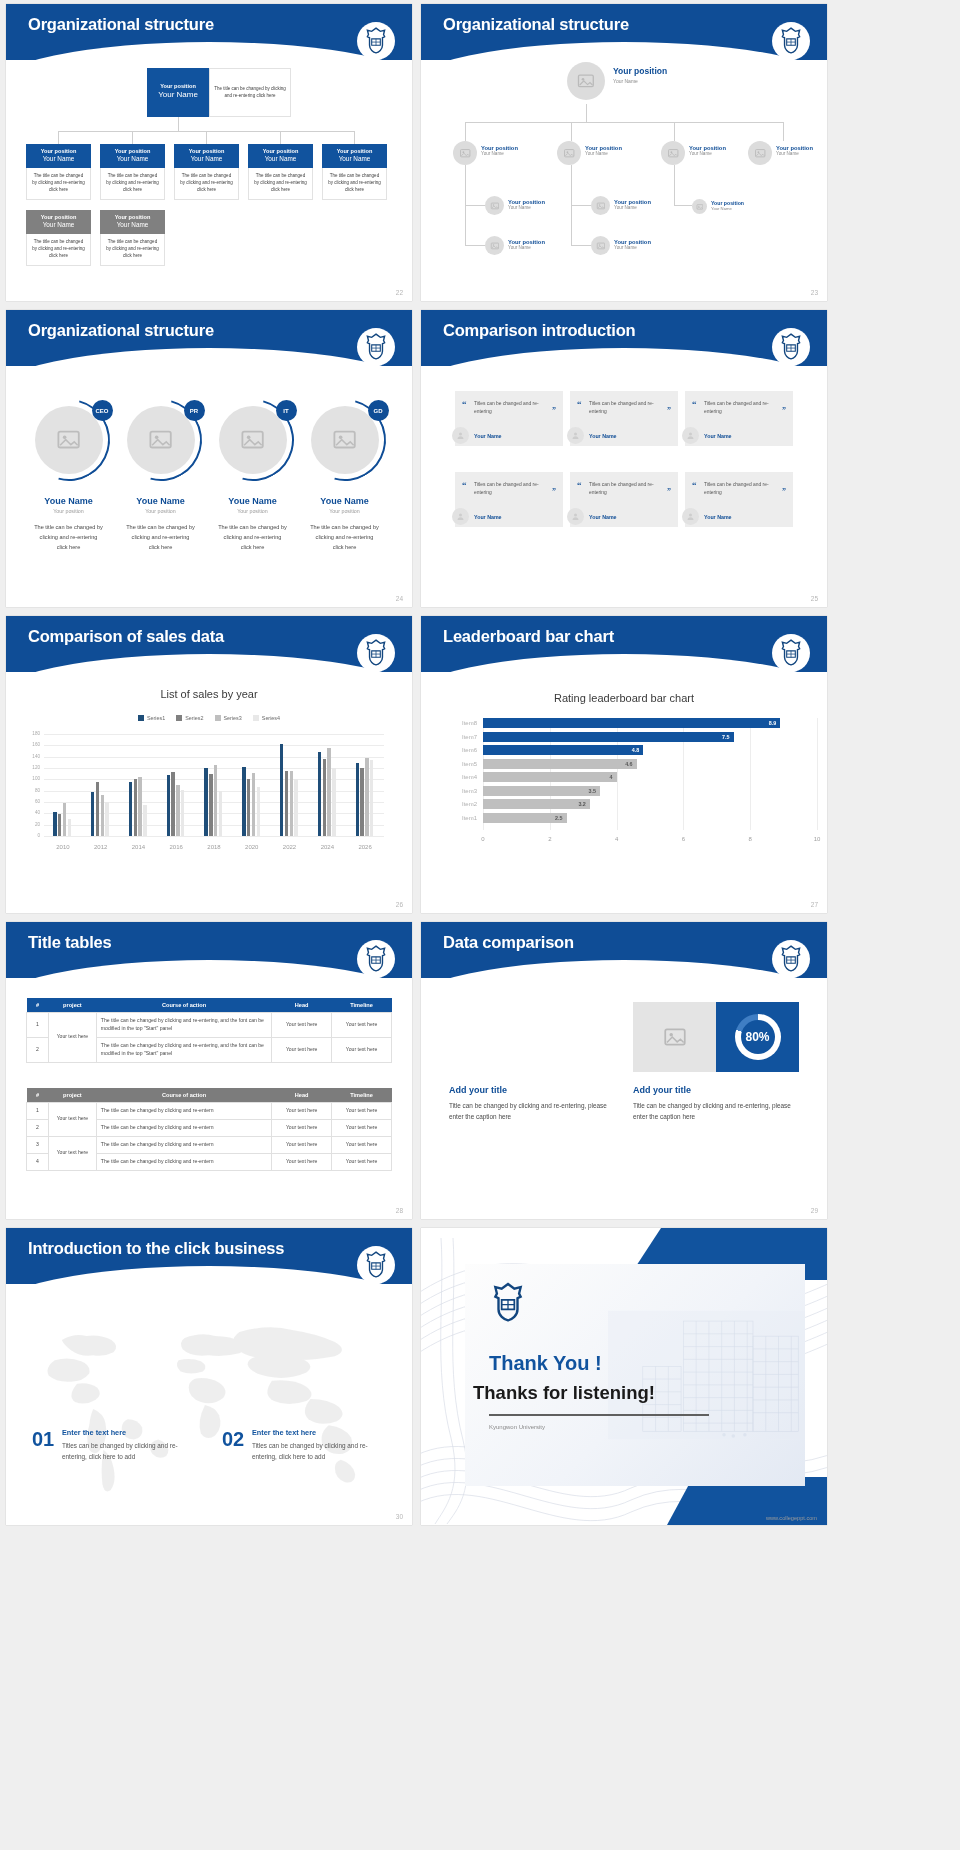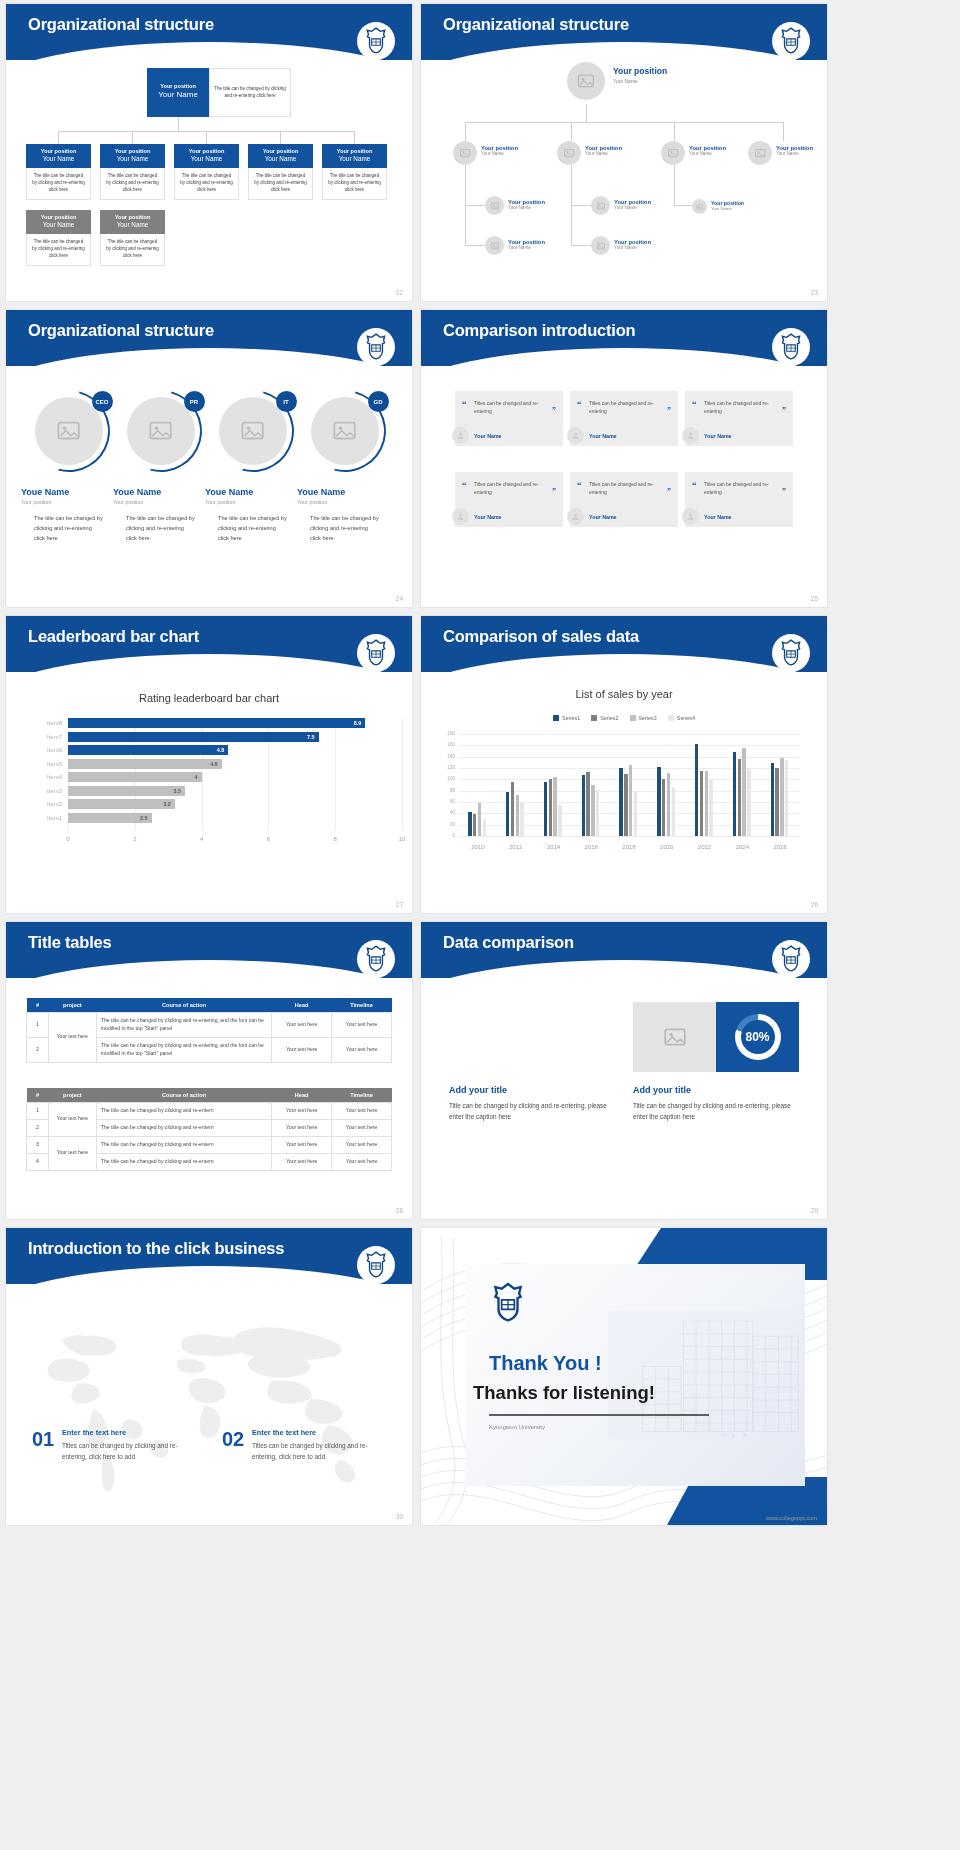--- a/index.html
+++ b/index.html
@@ -33,21 +33,21 @@
 
   
   .av { border-radius:50%; background:#dcdcdc; display:flex; align-items:center; justify-content:center;
         position:absolute; }
   .av svg { width:52%; height:52%; opacity:.5; }
   .nd { position:absolute; font-size:5.6px; }
   .nd .p { color:#0f4d96; font-weight:bold; font-size:5.8px; }
   .nd .n { color:#8a8a8a; font-size:4.6px; }
 
   
-  .pcard { position:absolute; top:87px; width:95px; }
+  .pcard { position:absolute; top:96px; width:95px; text-align:center; }
   .pring { width:68px; height:68px; border-radius:50%; background:#e2e2e2; margin:0 auto; position:relative;
            display:flex; align-items:center; justify-content:center; }
   .pring svg { width:40%; height:40%; opacity:.5; }
   .pring::before{ content:""; position:absolute; inset:-7px; border-radius:50%;
                   border:2.5px solid #0f4d96; border-top-color:transparent; border-left-color:transparent;
                   transform:rotate(-30deg); }
   .badge { position:absolute; top:-6px; right:-10px; background:#0f4d96; color:#fff; font-size:6px;
            font-weight:bold; border-radius:50%; width:21px; height:21px; display:flex;
            align-items:center; justify-content:center; }
   .pname { margin-top:22px; font-size:9px; color:#0f4d96; font-weight:bold; }
@@ -497,80 +497,20 @@
       <div class="qn">Your Name</div>
     </div>
     <div class="qav" style="left:261px;top:198px;">
         <svg viewBox="0 0 24 24">
           <circle cx="12" cy="8" r="4" fill="#b5b5b5"></circle>
           <path d="M4 21c0-4.5 3.6-7 8-7s8 2.5 8 7z" fill="#b5b5b5"></path>
         </svg>
       </div>
 
     <div class="pno">25</div>
-  </div>
-
-  <div class="slide">
-    <div class="hdr"></div>
-    <div class="hdr-t">Leaderboard bar chart</div>
-    <div class="crest">
-      <svg viewBox="0 0 24 26">
-          <path d="M12 1l4 3 4-1-1 4 1 2-2 1v7c0 4-3.5 6.5-6 7-2.5-.5-6-3-6-7V10L4 9l1-2-1-4 4 1z" fill="none" stroke="#12467f" stroke-width="1.3"></path>
-          <path d="M8 11h8v6H8z" fill="none" stroke="#12467f" stroke-width="1"></path>
-          <path d="M12 11v6M8 14h8" stroke="#12467f" stroke-width=".7"></path>
-        </svg>
-    </div>
-    <div class="ctitle" style="top:76px;">Rating leaderboard bar chart</div>
-    <div id="lb-plot" style="position:absolute;left:0;top:102px;width:406px;height:140px;">
-        <div style="position: absolute; top: 0px; width: 1px; height: 112px; background: rgb(237, 237, 237); left: 62px;"></div>
-        <div style="position: absolute; font-size: 6px; color: rgb(160, 160, 160); text-align: center; width: 20px; left: 52px; top: 118px;">0</div>
-        <div style="position: absolute; top: 0px; width: 1px; height: 112px; background: rgb(237, 237, 237); left: 128.8px;"></div>
-        <div style="position: absolute; font-size: 6px; color: rgb(160, 160, 160); text-align: center; width: 20px; left: 118.8px; top: 118px;">2</div>
-        <div style="position: absolute; top: 0px; width: 1px; height: 112px; background: rgb(237, 237, 237); left: 195.6px;"></div>
-        <div style="position: absolute; font-size: 6px; color: rgb(160, 160, 160); text-align: center; width: 20px; left: 185.6px; top: 118px;">4</div>
-        <div style="position: absolute; top: 0px; width: 1px; height: 112px; background: rgb(237, 237, 237); left: 262.4px;"></div>
-        <div style="position: absolute; font-size: 6px; color: rgb(160, 160, 160); text-align: center; width: 20px; left: 252.4px; top: 118px;">6</div>
-        <div style="position: absolute; top: 0px; width: 1px; height: 112px; background: rgb(237, 237, 237); left: 329.2px;"></div>
-        <div style="position: absolute; font-size: 6px; color: rgb(160, 160, 160); text-align: center; width: 20px; left: 319.2px; top: 118px;">8</div>
-        <div style="position: absolute; top: 0px; width: 1px; height: 112px; background: rgb(237, 237, 237); left: 396px;"></div>
-        <div style="position: absolute; font-size: 6px; color: rgb(160, 160, 160); text-align: center; width: 20px; left: 386px; top: 118px;">10</div>
-        <div class="lblab" style="position: absolute; left: 12px; width: 44px; text-align: right; top: 2px; font-size: 6px; color: rgb(176, 176, 176);">Item8</div>
-        <div class="lbbar" style="position: absolute; left: 62px; top: 0px; width: 297.26px; height: 10px; background: rgb(17, 83, 158);">
-          <div class="lbval" style="color: rgb(255, 255, 255);">8.9</div>
-        </div>
-        <div class="lblab" style="position: absolute; left: 12px; width: 44px; text-align: right; top: 15.5px; font-size: 6px; color: rgb(176, 176, 176);">Item7</div>
-        <div class="lbbar" style="position: absolute; left: 62px; top: 13.5px; width: 250.5px; height: 10px; background: rgb(17, 83, 158);">
-          <div class="lbval" style="color: rgb(255, 255, 255);">7.5</div>
-        </div>
-        <div class="lblab" style="position: absolute; left: 12px; width: 44px; text-align: right; top: 29px; font-size: 6px; color: rgb(176, 176, 176);">Item6</div>
-        <div class="lbbar" style="position: absolute; left: 62px; top: 27px; width: 160.32px; height: 10px; background: rgb(17, 83, 158);">
-          <div class="lbval" style="color: rgb(255, 255, 255);">4.8</div>
-        </div>
-        <div class="lblab" style="position: absolute; left: 12px; width: 44px; text-align: right; top: 42.5px; font-size: 6px; color: rgb(176, 176, 176);">Item5</div>
-        <div class="lbbar" style="position: absolute; left: 62px; top: 40.5px; width: 153.64px; height: 10px; background: rgb(191, 191, 191);">
-          <div class="lbval" style="color: rgb(86, 86, 86);">4.6</div>
-        </div>
-        <div class="lblab" style="position: absolute; left: 12px; width: 44px; text-align: right; top: 56px; font-size: 6px; color: rgb(176, 176, 176);">Item4</div>
-        <div class="lbbar" style="position: absolute; left: 62px; top: 54px; width: 133.6px; height: 10px; background: rgb(191, 191, 191);">
-          <div class="lbval" style="color: rgb(86, 86, 86);">4</div>
-        </div>
-        <div class="lblab" style="position: absolute; left: 12px; width: 44px; text-align: right; top: 69.5px; font-size: 6px; color: rgb(176, 176, 176);">Item3</div>
-        <div class="lbbar" style="position: absolute; left: 62px; top: 67.5px; width: 116.9px; height: 10px; background: rgb(191, 191, 191);">
-          <div class="lbval" style="color: rgb(86, 86, 86);">3.5</div>
-        </div>
-        <div class="lblab" style="position: absolute; left: 12px; width: 44px; text-align: right; top: 83px; font-size: 6px; color: rgb(176, 176, 176);">Item2</div>
-        <div class="lbbar" style="position: absolute; left: 62px; top: 81px; width: 106.88px; height: 10px; background: rgb(191, 191, 191);">
-          <div class="lbval" style="color: rgb(86, 86, 86);">3.2</div>
-        </div>
-        <div class="lblab" style="position: absolute; left: 12px; width: 44px; text-align: right; top: 96.5px; font-size: 6px; color: rgb(176, 176, 176);">Item1</div>
-        <div class="lbbar" style="position: absolute; left: 62px; top: 94.5px; width: 83.5px; height: 10px; background: rgb(191, 191, 191);">
-          <div class="lbval" style="color: rgb(86, 86, 86);">2.5</div>
-        </div>
-      </div>
-    <div class="pno">27</div>
   </div>
 
   <div class="slide">
     <div class="hdr"></div>
     <div class="hdr-t">Comparison of sales data</div>
     <div class="crest">
       <svg viewBox="0 0 24 26">
           <path d="M12 1l4 3 4-1-1 4 1 2-2 1v7c0 4-3.5 6.5-6 7-2.5-.5-6-3-6-7V10L4 9l1-2-1-4 4 1z" fill="none" stroke="#12467f" stroke-width="1.3"></path>
           <path d="M8 11h8v6H8z" fill="none" stroke="#12467f" stroke-width="1"></path>
           <path d="M12 11v6M8 14h8" stroke="#12467f" stroke-width=".7"></path>
@@ -652,20 +592,80 @@
         <div class="xt" style="left: 188.889px; width: 37.7778px; top: 2px;">2020</div>
         <div class="xt" style="left: 226.667px; width: 37.7778px; top: 2px;">2022</div>
         <div class="xt" style="left: 264.444px; width: 37.7778px; top: 2px;">2024</div>
         <div class="xt" style="left: 302.222px; width: 37.7778px; top: 2px;">2026</div>
       </div>
     <div class="pno">26</div>
   </div>
 
   <div class="slide">
     <div class="hdr"></div>
+    <div class="hdr-t">Leaderboard bar chart</div>
+    <div class="crest">
+      <svg viewBox="0 0 24 26">
+          <path d="M12 1l4 3 4-1-1 4 1 2-2 1v7c0 4-3.5 6.5-6 7-2.5-.5-6-3-6-7V10L4 9l1-2-1-4 4 1z" fill="none" stroke="#12467f" stroke-width="1.3"></path>
+          <path d="M8 11h8v6H8z" fill="none" stroke="#12467f" stroke-width="1"></path>
+          <path d="M12 11v6M8 14h8" stroke="#12467f" stroke-width=".7"></path>
+        </svg>
+    </div>
+    <div class="ctitle" style="top:76px;">Rating leaderboard bar chart</div>
+    <div id="lb-plot" style="position:absolute;left:0;top:102px;width:406px;height:140px;">
+        <div style="position: absolute; top: 0px; width: 1px; height: 112px; background: rgb(237, 237, 237); left: 62px;"></div>
+        <div style="position: absolute; font-size: 6px; color: rgb(160, 160, 160); text-align: center; width: 20px; left: 52px; top: 118px;">0</div>
+        <div style="position: absolute; top: 0px; width: 1px; height: 112px; background: rgb(237, 237, 237); left: 128.8px;"></div>
+        <div style="position: absolute; font-size: 6px; color: rgb(160, 160, 160); text-align: center; width: 20px; left: 118.8px; top: 118px;">2</div>
+        <div style="position: absolute; top: 0px; width: 1px; height: 112px; background: rgb(237, 237, 237); left: 195.6px;"></div>
+        <div style="position: absolute; font-size: 6px; color: rgb(160, 160, 160); text-align: center; width: 20px; left: 185.6px; top: 118px;">4</div>
+        <div style="position: absolute; top: 0px; width: 1px; height: 112px; background: rgb(237, 237, 237); left: 262.4px;"></div>
+        <div style="position: absolute; font-size: 6px; color: rgb(160, 160, 160); text-align: center; width: 20px; left: 252.4px; top: 118px;">6</div>
+        <div style="position: absolute; top: 0px; width: 1px; height: 112px; background: rgb(237, 237, 237); left: 329.2px;"></div>
+        <div style="position: absolute; font-size: 6px; color: rgb(160, 160, 160); text-align: center; width: 20px; left: 319.2px; top: 118px;">8</div>
+        <div style="position: absolute; top: 0px; width: 1px; height: 112px; background: rgb(237, 237, 237); left: 396px;"></div>
+        <div style="position: absolute; font-size: 6px; color: rgb(160, 160, 160); text-align: center; width: 20px; left: 386px; top: 118px;">10</div>
+        <div class="lblab" style="position: absolute; left: 12px; width: 44px; text-align: right; top: 2px; font-size: 6px; color: rgb(176, 176, 176);">Item8</div>
+        <div class="lbbar" style="position: absolute; left: 62px; top: 0px; width: 297.26px; height: 10px; background: rgb(17, 83, 158);">
+          <div class="lbval" style="color: rgb(255, 255, 255);">8.9</div>
+        </div>
+        <div class="lblab" style="position: absolute; left: 12px; width: 44px; text-align: right; top: 15.5px; font-size: 6px; color: rgb(176, 176, 176);">Item7</div>
+        <div class="lbbar" style="position: absolute; left: 62px; top: 13.5px; width: 250.5px; height: 10px; background: rgb(17, 83, 158);">
+          <div class="lbval" style="color: rgb(255, 255, 255);">7.5</div>
+        </div>
+        <div class="lblab" style="position: absolute; left: 12px; width: 44px; text-align: right; top: 29px; font-size: 6px; color: rgb(176, 176, 176);">Item6</div>
+        <div class="lbbar" style="position: absolute; left: 62px; top: 27px; width: 160.32px; height: 10px; background: rgb(17, 83, 158);">
+          <div class="lbval" style="color: rgb(255, 255, 255);">4.8</div>
+        </div>
+        <div class="lblab" style="position: absolute; left: 12px; width: 44px; text-align: right; top: 42.5px; font-size: 6px; color: rgb(176, 176, 176);">Item5</div>
+        <div class="lbbar" style="position: absolute; left: 62px; top: 40.5px; width: 153.64px; height: 10px; background: rgb(191, 191, 191);">
+          <div class="lbval" style="color: rgb(86, 86, 86);">4.6</div>
+        </div>
+        <div class="lblab" style="position: absolute; left: 12px; width: 44px; text-align: right; top: 56px; font-size: 6px; color: rgb(176, 176, 176);">Item4</div>
+        <div class="lbbar" style="position: absolute; left: 62px; top: 54px; width: 133.6px; height: 10px; background: rgb(191, 191, 191);">
+          <div class="lbval" style="color: rgb(86, 86, 86);">4</div>
+        </div>
+        <div class="lblab" style="position: absolute; left: 12px; width: 44px; text-align: right; top: 69.5px; font-size: 6px; color: rgb(176, 176, 176);">Item3</div>
+        <div class="lbbar" style="position: absolute; left: 62px; top: 67.5px; width: 116.9px; height: 10px; background: rgb(191, 191, 191);">
+          <div class="lbval" style="color: rgb(86, 86, 86);">3.5</div>
+        </div>
+        <div class="lblab" style="position: absolute; left: 12px; width: 44px; text-align: right; top: 83px; font-size: 6px; color: rgb(176, 176, 176);">Item2</div>
+        <div class="lbbar" style="position: absolute; left: 62px; top: 81px; width: 106.88px; height: 10px; background: rgb(191, 191, 191);">
+          <div class="lbval" style="color: rgb(86, 86, 86);">3.2</div>
+        </div>
+        <div class="lblab" style="position: absolute; left: 12px; width: 44px; text-align: right; top: 96.5px; font-size: 6px; color: rgb(176, 176, 176);">Item1</div>
+        <div class="lbbar" style="position: absolute; left: 62px; top: 94.5px; width: 83.5px; height: 10px; background: rgb(191, 191, 191);">
+          <div class="lbval" style="color: rgb(86, 86, 86);">2.5</div>
+        </div>
+      </div>
+    <div class="pno">27</div>
+  </div>
+
+  <div class="slide">
+    <div class="hdr"></div>
     <div class="hdr-t">Title tables</div>
     <div class="crest">
       <svg viewBox="0 0 24 26">
           <path d="M12 1l4 3 4-1-1 4 1 2-2 1v7c0 4-3.5 6.5-6 7-2.5-.5-6-3-6-7V10L4 9l1-2-1-4 4 1z" fill="none" stroke="#12467f" stroke-width="1.3"></path>
           <path d="M8 11h8v6H8z" fill="none" stroke="#12467f" stroke-width="1"></path>
           <path d="M12 11v6M8 14h8" stroke="#12467f" stroke-width=".7"></path>
         </svg>
     </div>
 
     <table class="dt" style="left:20px;top:76px;width:366px;">

